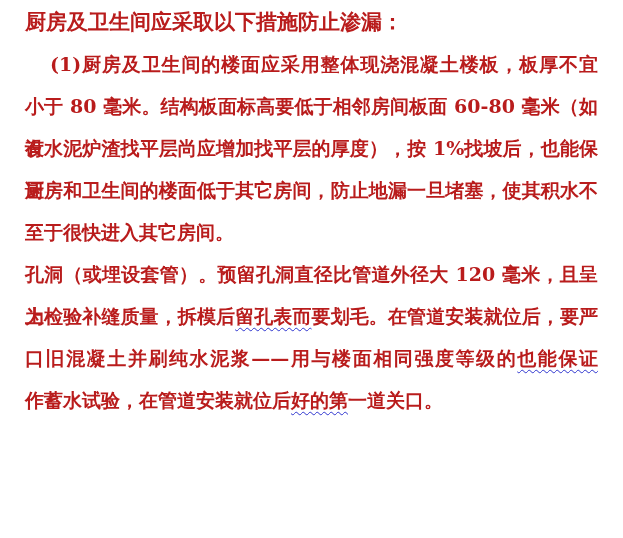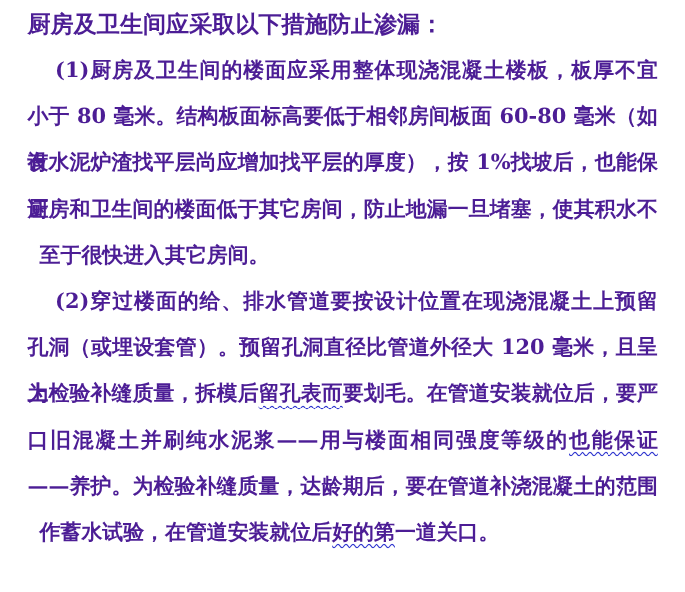--- a/index.html
+++ b/index.html
@@ -33,49 +33,46 @@
     white-space: nowrap;
     text-align: justify;
     text-align-last: justify;
   }
   .line.indent {
     text-indent: 25px;
   }
   .line.last {
     text-align: center;
     text-align-last: left;
-    margin-left: 11px;
   }
   .run {
     white-space: pre-wrap;
     font-weight: bold;
   }
   .run.wavy {
     text-decoration-line: underline;
     text-decoration-style: wavy;
     text-decoration-color: var(--wavy-color, #2f36cf);
     text-decoration-thickness: 1px;
     text-underline-offset: 4px;
   }
 </style>
 </head>
 <body>
 
-<div class="page" style="background: rgb(255, 255, 255); color: #4c1d95;">
+<div class="page" style="background: rgb(255, 255, 255); color: #b91c1c;">
   <div class="doc-title">厨房及卫生间应采取以下措施防止渗漏：</div>
   <div>
       <div>
         <div class="line indent"><span class="run">(1)厨房及卫生间的楼面应采用整体现浇混凝土楼板，板厚不宜</span></div>
         <div class="line"><span class="run">小于 80 毫米。结构板面标高要低于相邻房间板面 60-80 毫米（如设</span></div>
         <div class="line"><span class="run">有水泥炉渣找平层尚应增加找平层的厚度），按 1%找坡后，也能保证</span></div>
         <div class="line"><span class="run">厨房和卫生间的楼面低于其它房间，防止地漏一旦堵塞，使其积水不</span></div>
         <div class="line last"><span class="run">至于很快进入其它房间。</span></div>
       </div>
       <div>
-        <div class="line indent"><span class="run">(2)穿过楼面的给、排水管道要按设计位置在现浇混凝土上预留</span></div>
         <div class="line"><span class="run">孔洞（或埋设套管）。预留孔洞直径比管道外径大 120 毫米，且呈上</span></div>
         <div class="line"><span class="run">为检验补缝质量，拆模后</span><span class="run wavy">留孔表而</span><span class="run">要划毛。在管道安装就位后，要严</span></div>
         <div class="line"><span class="run">口旧混凝土并刷纯水泥浆——用与楼面相同强度等级的</span><span class="run wavy">也能保证</span></div>
-        <div class="line"><span class="run">——养护。为检验补缝质量，达龄期后，要在管道补浇混凝土的范围</span></div>
         <div class="line last"><span class="run">作蓄水试验，在管道安装就位后</span><span class="run wavy">好的第</span><span class="run">一道关口。</span></div>
       </div>
     </div>
 </div>
 
 </body></html>

